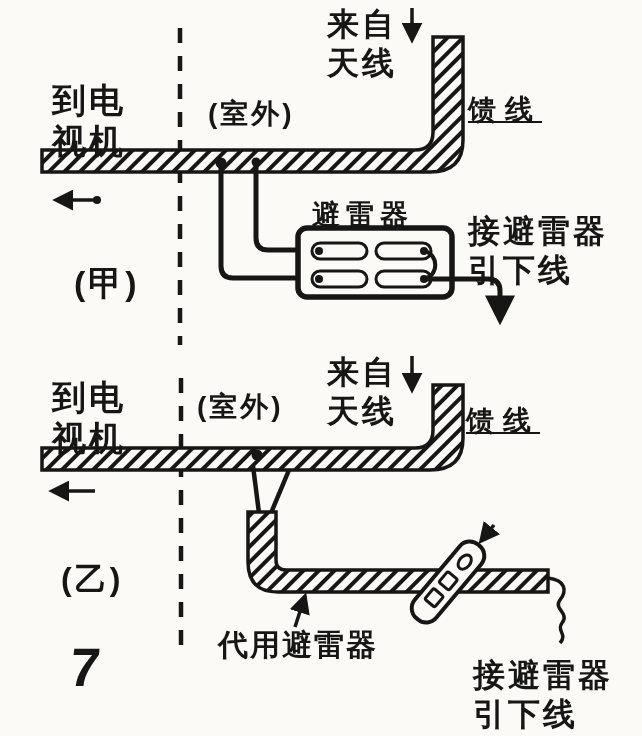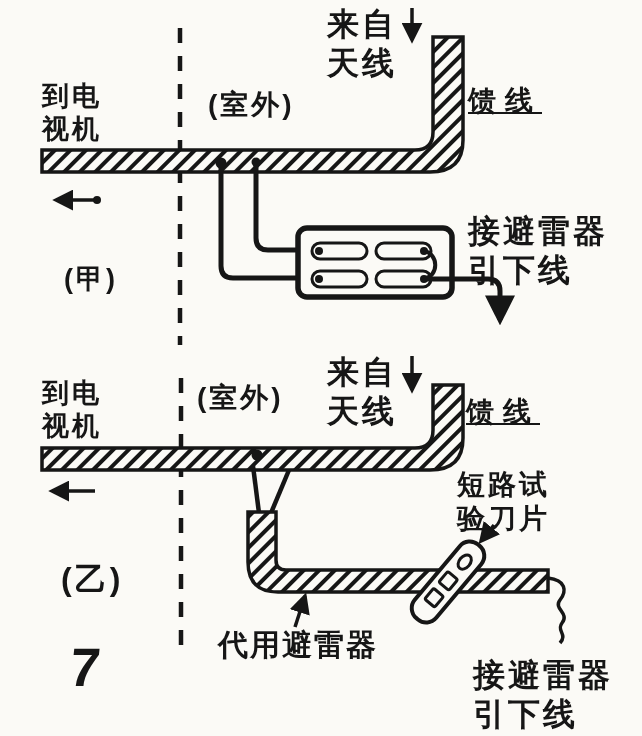--- a/index.html
+++ b/index.html
@@ -8,21 +8,21 @@
   .stage {
     position:relative; width:642px; height:736px;
     background:var(--paper); overflow:hidden;
   }
   svg.diagram { position:absolute; left:0; top:0; }
   .lbl {
     position:absolute; color:var(--ink); font-weight:bold;
     white-space:pre-line; line-height:1.22; letter-spacing:3px;
     font-family:"Liberation Sans", sans-serif;
   }
-  .f26 { font-size:32px; } .f27 { font-size:27px; } .f28 { font-size:28px; }
+  .f26 { font-size:32px; } .f27 { font-size:34px;margin-left:10px; } .f28 { font-size:28px;margin-top:9px; }
   .f30 { font-size:30px;font-family:Liberation Serif, serif; }
   .ls8 { letter-spacing:9px;text-decoration:underline; }
   .fig-num {
     position:absolute; color:var(--ink); font-size:54px; font-weight:900;
     transform:skewX(-6deg); font-family:"Liberation Sans", sans-serif;
   }
   .ink-stroke { stroke:var(--ink); fill:none; }
   .ink-fill { fill:var(--ink); }
 </style>
 </head>
@@ -101,31 +101,30 @@
       <path d="M95,491 L52,491" class="ink-stroke" stroke-width="3.5" marker-end="url(#arr)"></path>
     </g>
   </svg>
 
   <div class="lbl f27" style="left:42px; top:80px;">到电
 视机</div>
   <div class="lbl f28" style="left:208px; top:88px;">(室外)</div>
   <div class="lbl f26" style="left:327px; top:5px;">来自
 天线</div>
   <div class="lbl f28 ls8" style="left:468px; top:84px;">馈线</div>
+  <div class="lbl f28" style="left:312px; top:189px; letter-spacing:6px;">避雷器</div>
   <div class="lbl f26" style="left:468px; top:212px;">接避雷器
 引下线</div>
   <div class="lbl f27" style="left:64px; top:263px;">(甲)</div>
 
   <div class="lbl f27" style="left:42px; top:377px;">到电
 视机</div>
   <div class="lbl f28" style="left:197px; top:381px;">(室外)</div>
   <div class="lbl f26" style="left:327px; top:353px;">来自
 天线</div>
   <div class="lbl f28 ls8" style="left:466px; top:395px;">馈线</div>
-  <div class="lbl f28" style="left:457px; top:468px;">短路试
-验刀片</div>
   <div class="lbl f26" style="left:61px; top:560px;">(乙)</div>
   <div class="lbl f30" style="left:218px; top:627px; letter-spacing:2px;">代用避雷器</div>
   <div class="lbl f26" style="left:473px; top:656px;">接避雷器
 引下线</div>
 
   <div class="fig-num" style="left:70px; top:636px;">7</div>
 </div>
 
 </body></html>

